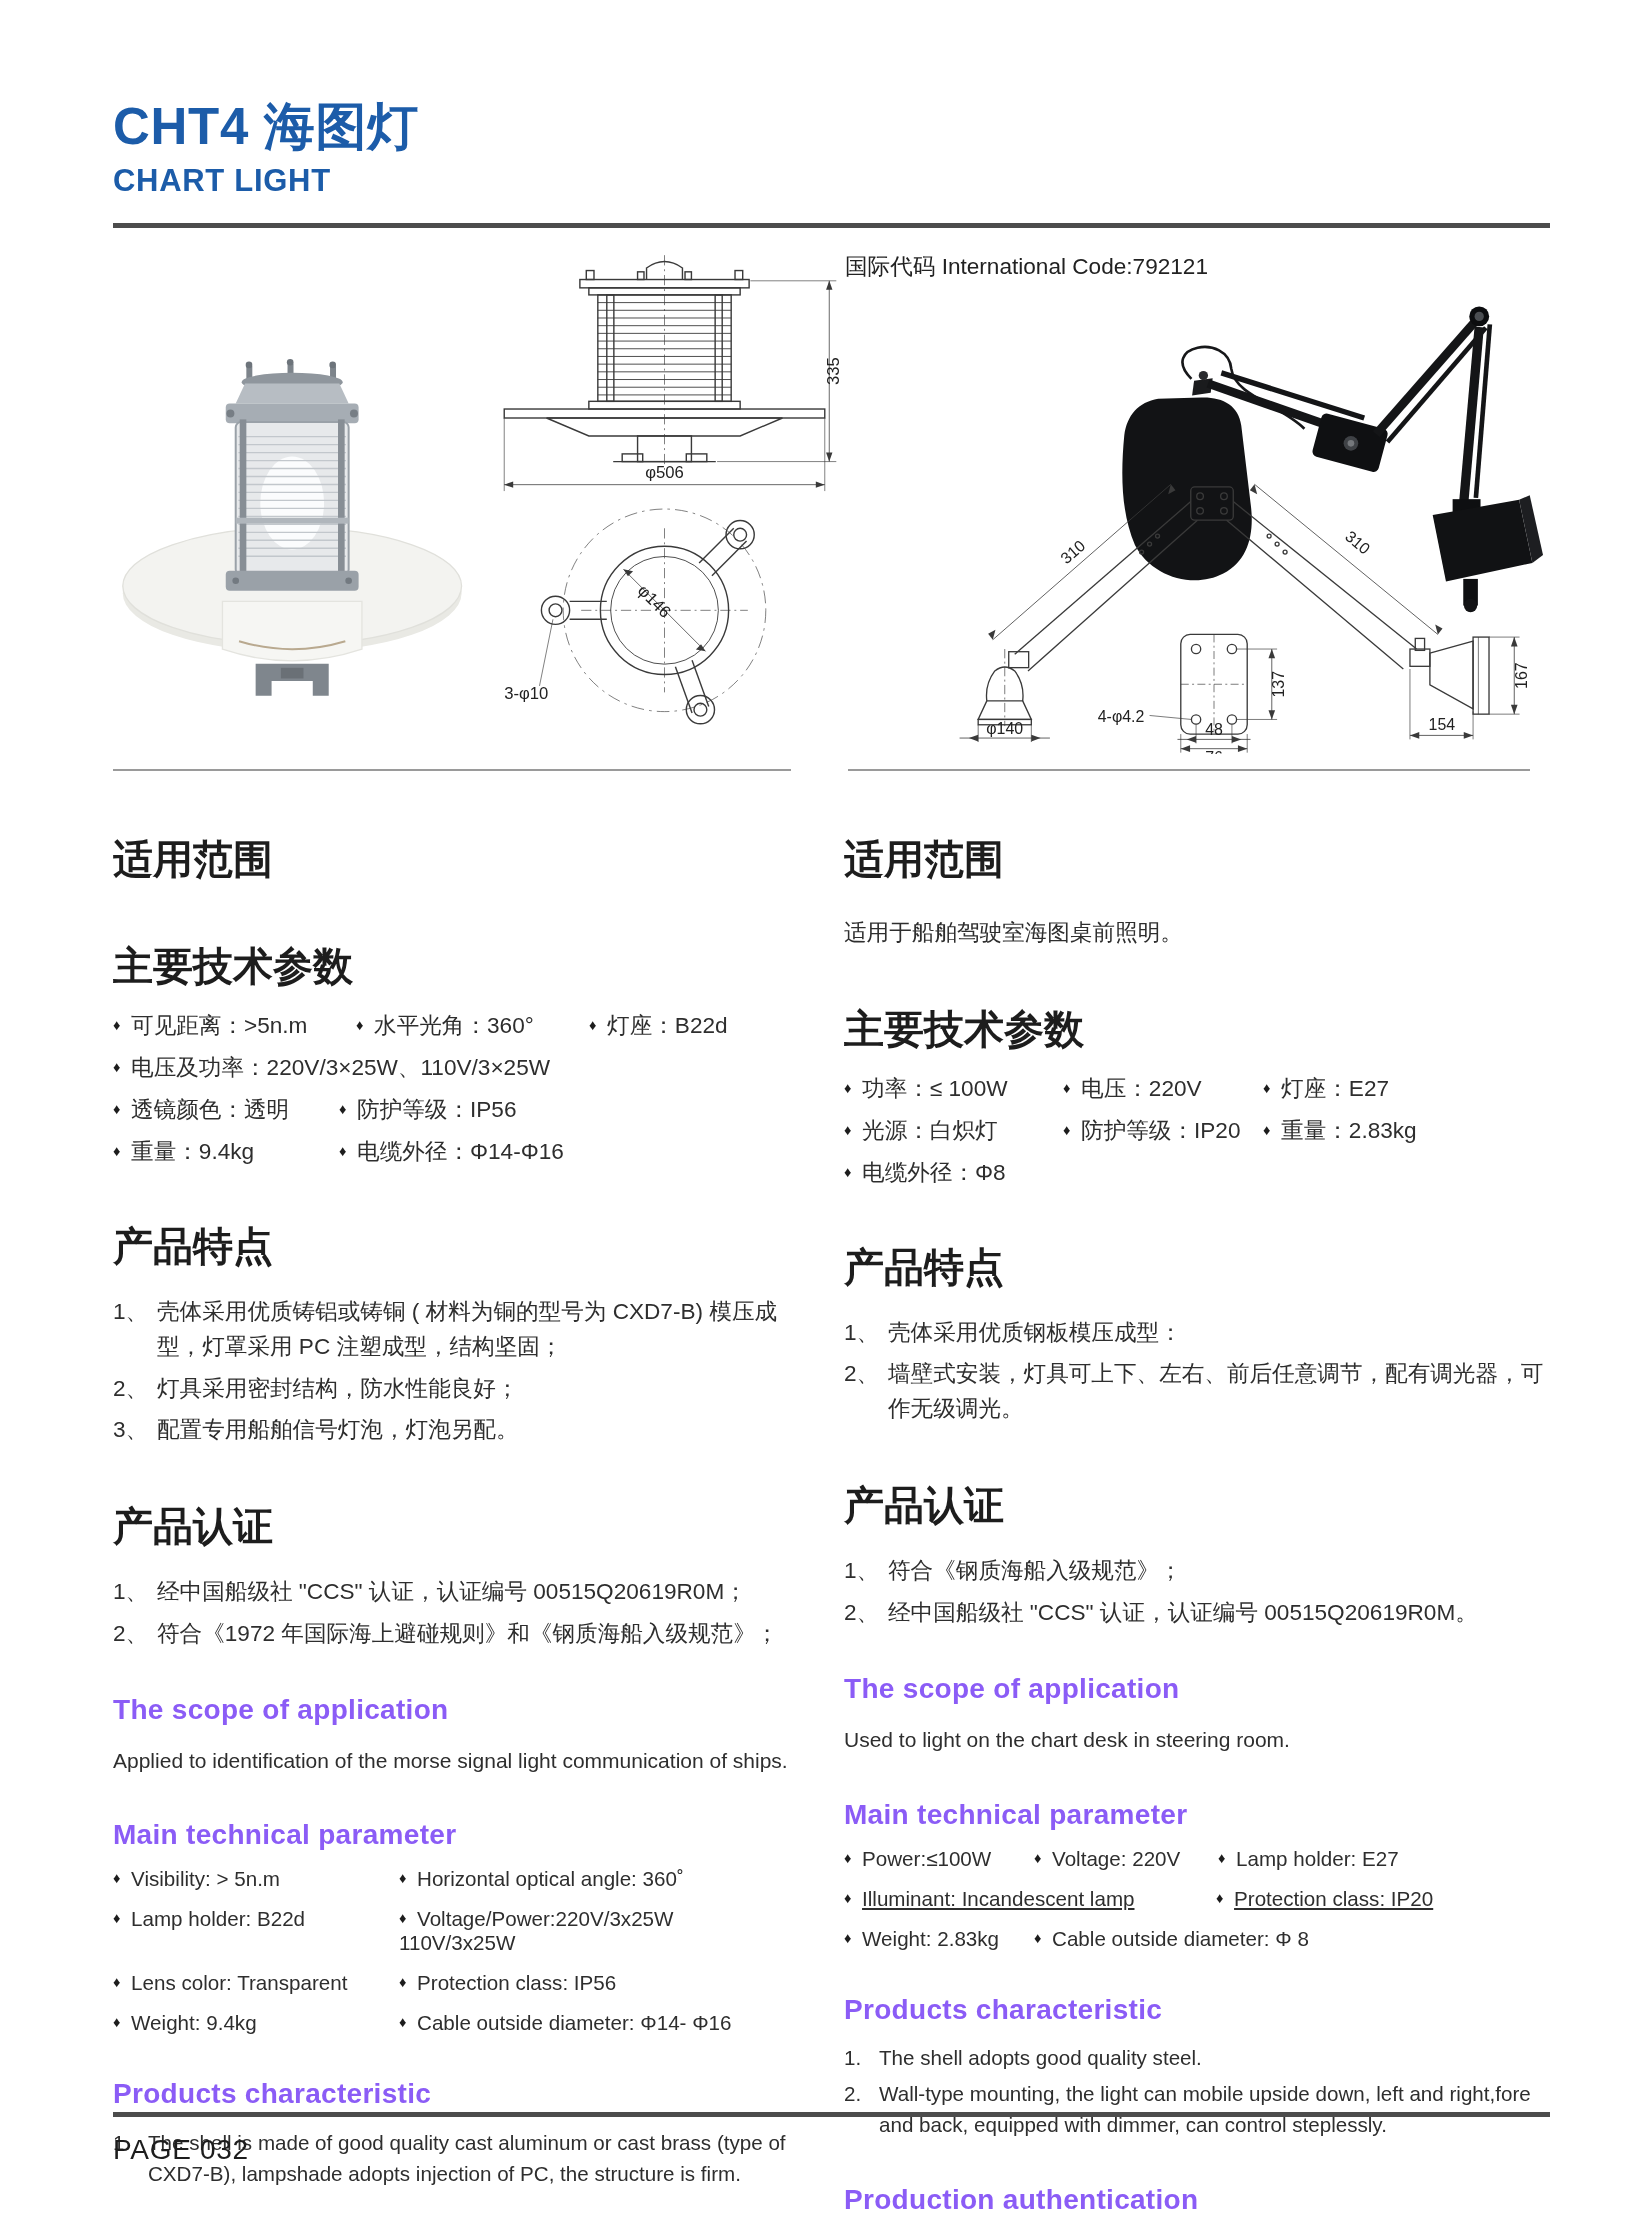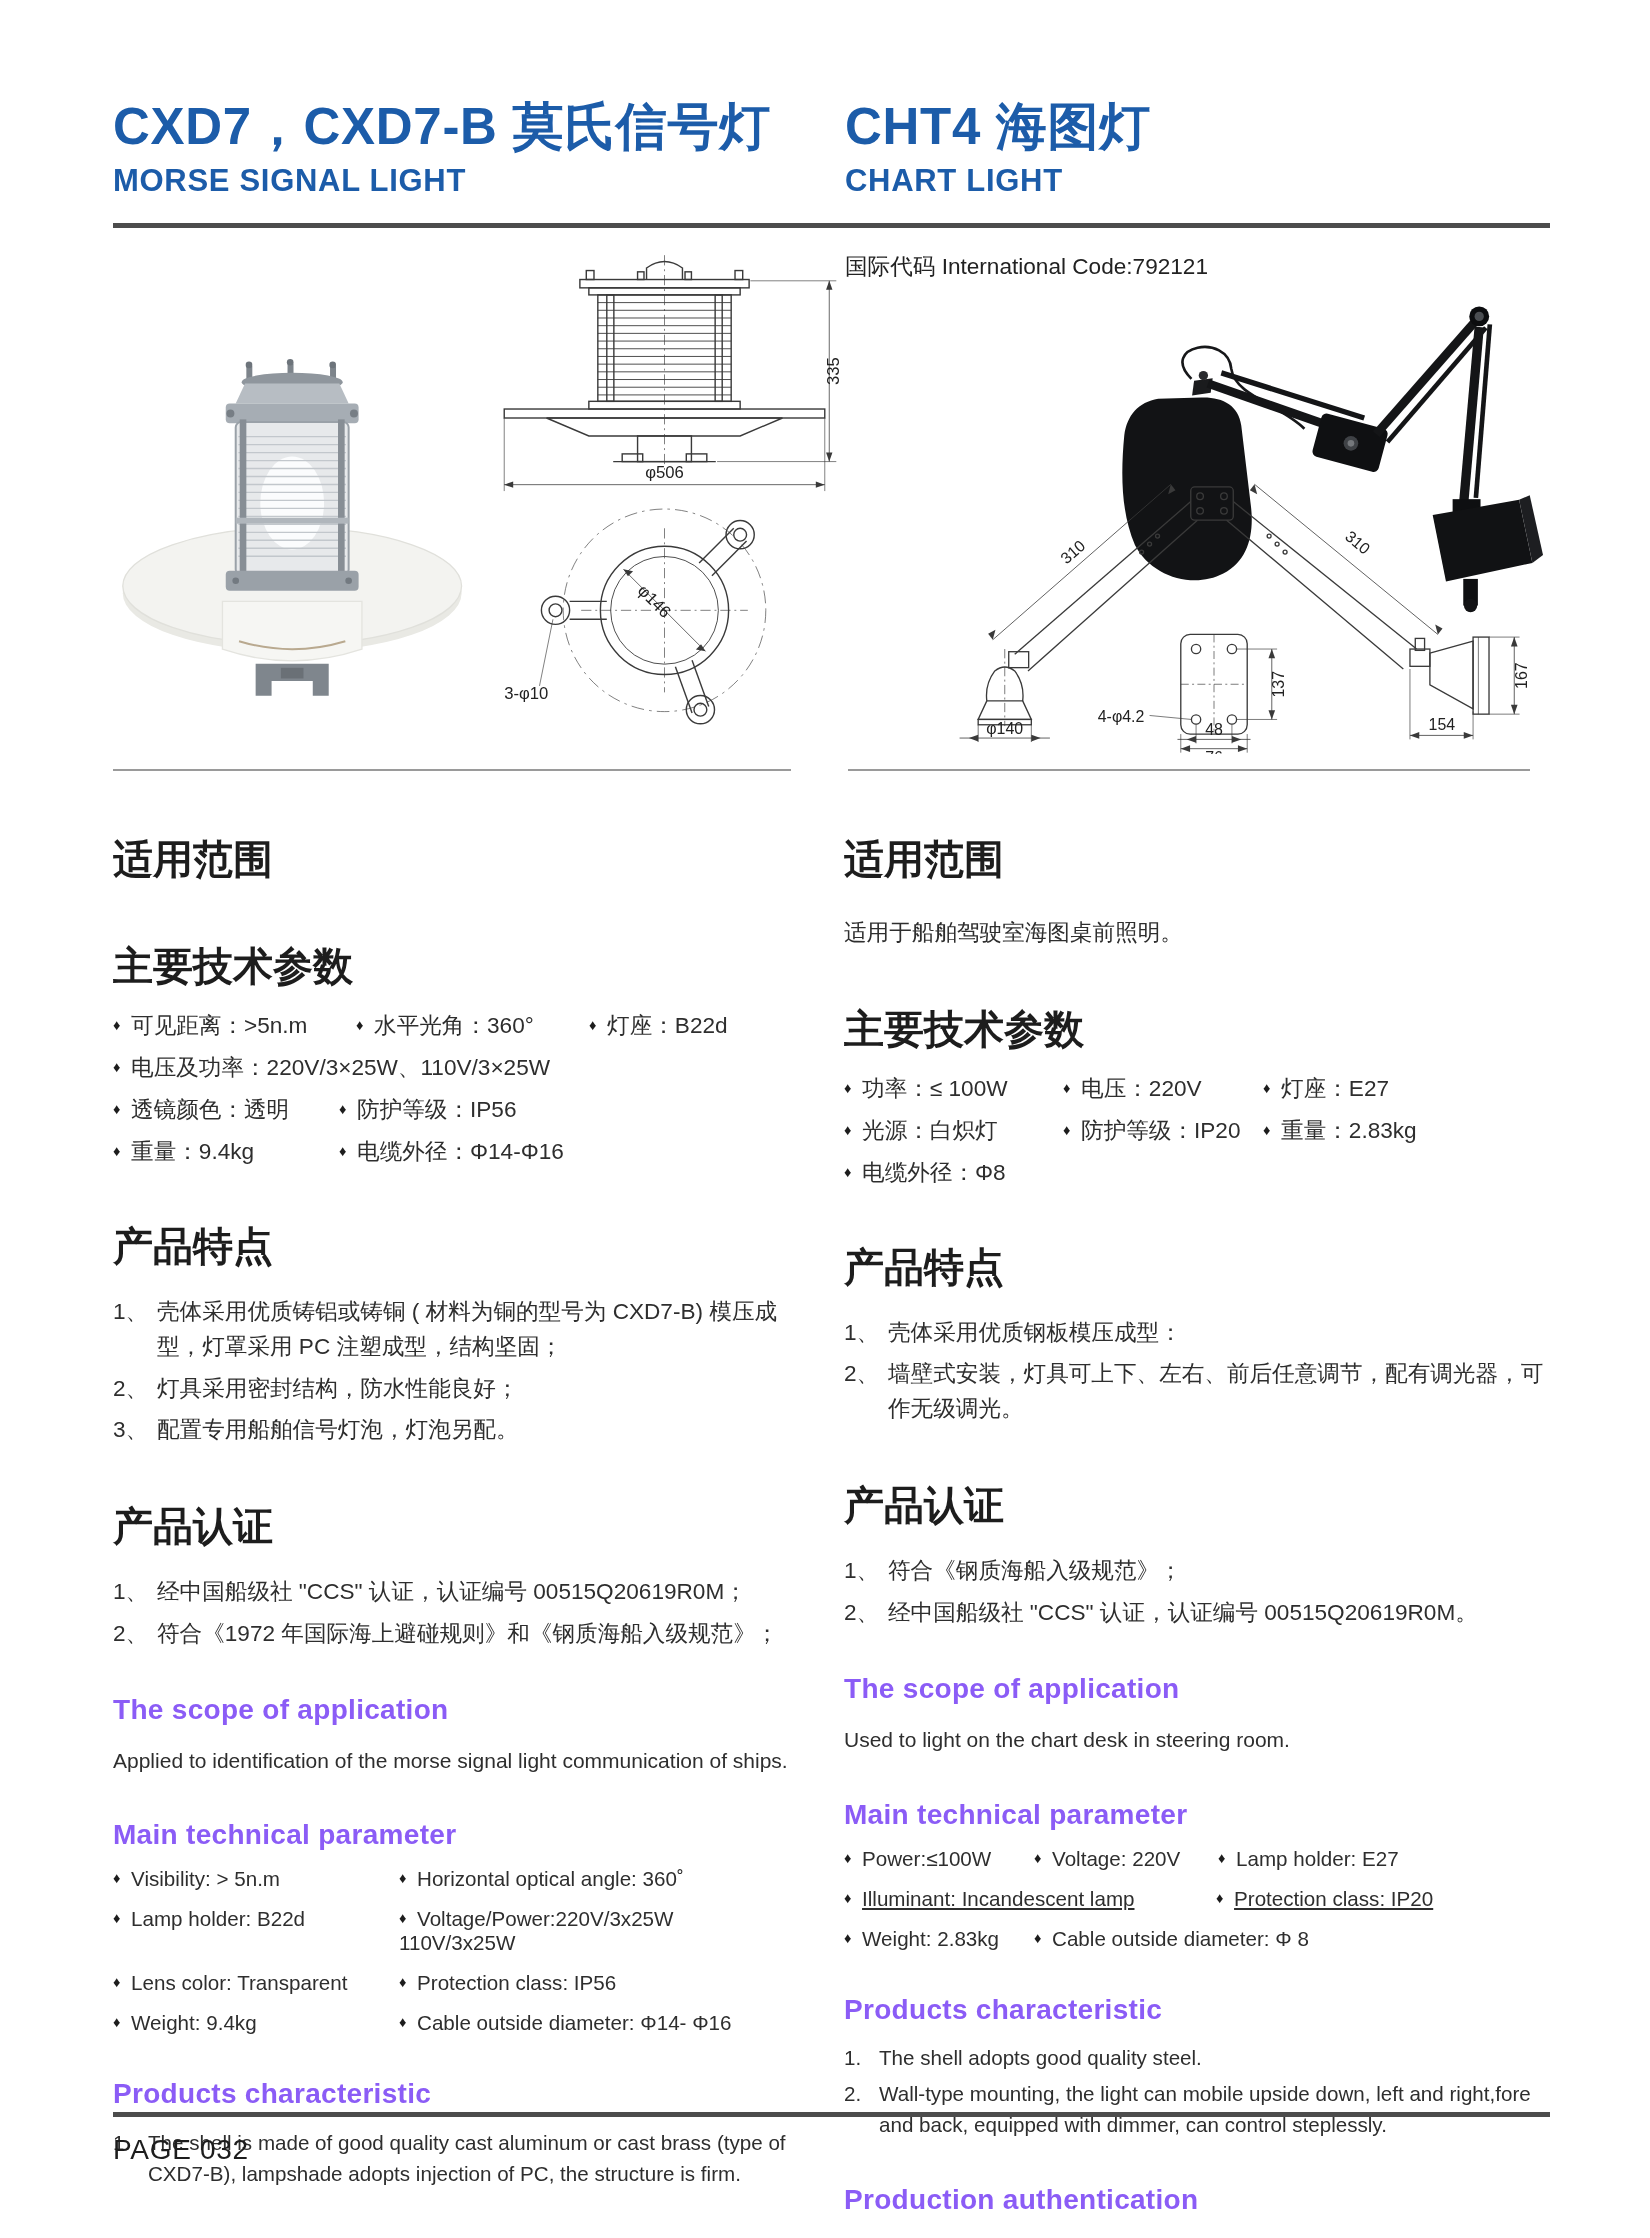--- a/index.html
+++ b/index.html
@@ -71,24 +71,20 @@
   .draw text{font-family:"Liberation Sans",sans-serif;fill:#222;}
   svg{display:block;}
 </style>
 </head>
 <body>
 
 <div class="page">
   <div class="wrap">
 
     <div class="header">
-      <div class="header-block-left">
-        <div class="title-zh">CXD7，CXD7-B 莫氏信号灯</div>
-        <div class="title-en">MORSE SIGNAL LIGHT</div>
-      </div>
       <div class="header-block-right">
         <div class="title-zh">CHT4 海图灯</div>
         <div class="title-en">CHART LIGHT</div>
       </div>
     </div>
 
     <div class="rule-top"></div>
 
     <div class="figures">
 

